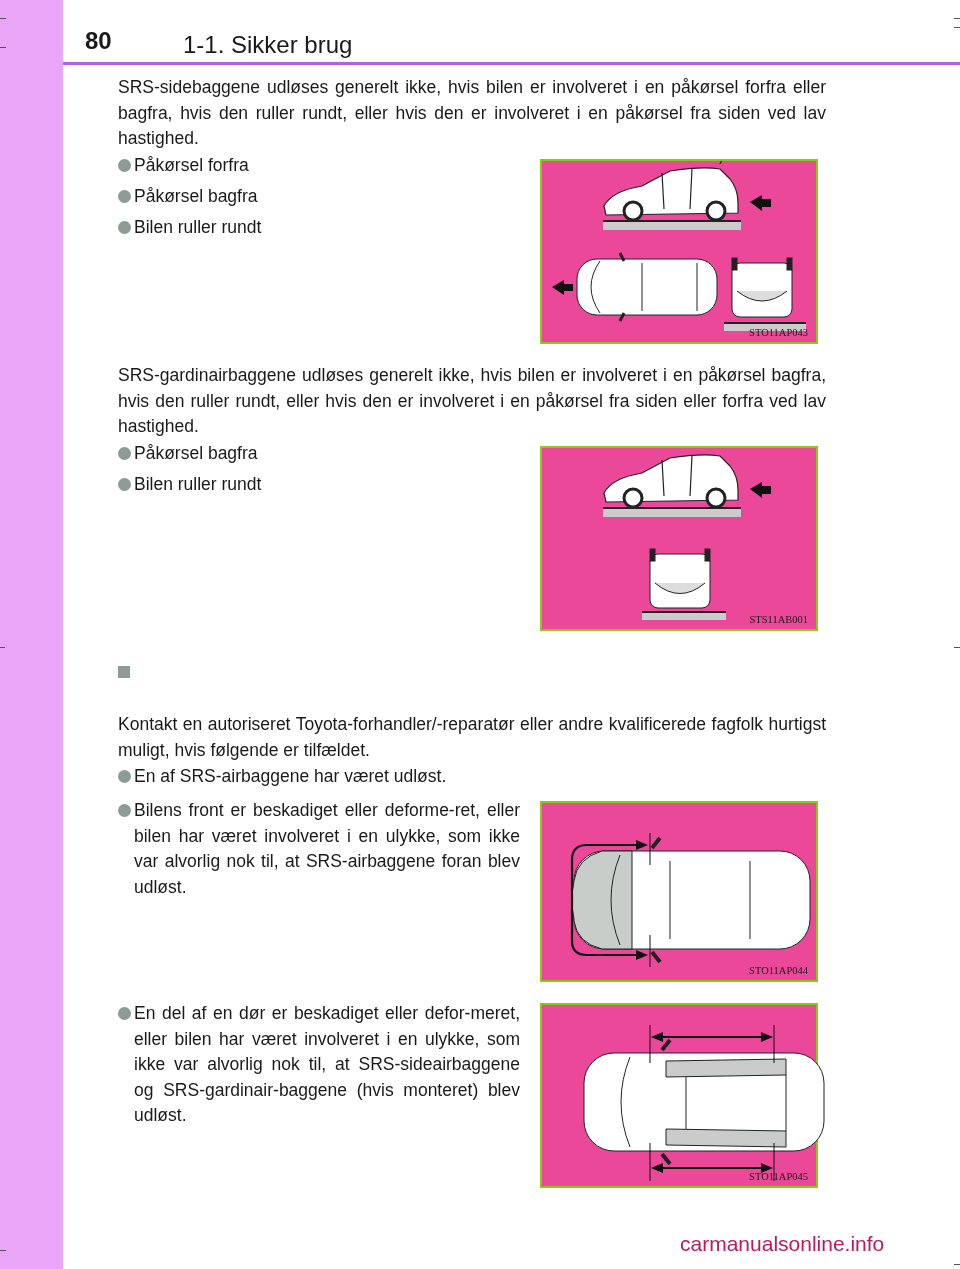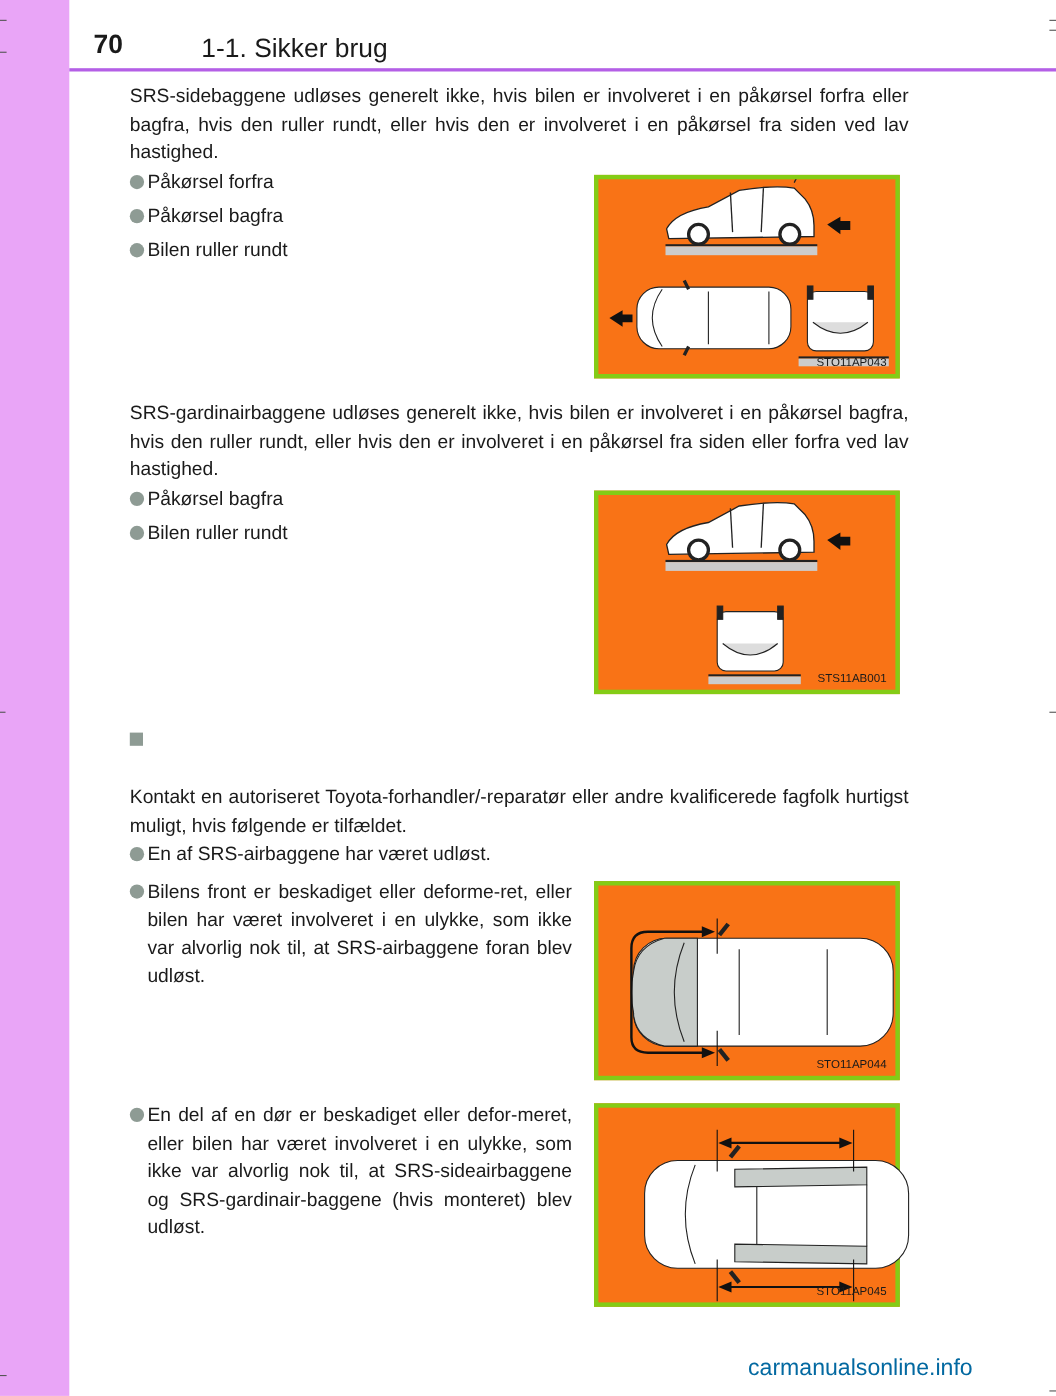--- a/index.html
+++ b/index.html
@@ -7,42 +7,42 @@
          font-family: "Liberation Sans", sans-serif; color: #1a1a1a; }
   .side-strip { position: absolute; left: 0; top: 0; width: 63px; height: 1269px; background: #e9a5f7; }
   .header-line { position: absolute; left: 63px; right: 0; top: 62px; height: 3px; background: #b45fe6; }
   .page-num { position: absolute; left: 85px; top: 27px; font-size: 24px; font-weight: bold; }
   .section-title { position: absolute; left: 183px; top: 31px; font-size: 24px; }
   .crop { position: absolute; background: #555; }
   .para { position: absolute; left: 118px; width: 708px; font-size: 17.5px; line-height: 25.5px; text-align: justify; }
   .bullet { position: absolute; left: 118px; font-size: 17.5px; line-height: 25.5px; display: flex; justify-content: center; }
   .dot { display: inline-block; width: 13px; height: 13px; border-radius: 50%; background: #8e9b94; margin-top: 6px; margin-right: 3px; flex-shrink: 0; }
   .btext { text-align: justify; }
-  .fig { position: absolute; border: 4px solid #84cc16; background: #f97316; }
+  .fig { position: absolute; border: 2px solid #84cc16; background: #ec4899; font-family: Liberation Serif, serif; }
   .fig-id { position: absolute; right: 8px; bottom: 4px; font-size: 10.5px; }
   .heading { position: absolute; left: 118px; width: 708px; font-size: 17.5px; line-height: 25.5px; font-weight: bold; text-align: justify; }
   .sq { display: inline-block; width: 12px; height: 12px; background: #8e9b94; margin-right: 4px; vertical-align: 0px; }
-  .watermark { position: absolute; left: 680px; top: 1232px; font-size: 21px; color: #0369a1; }
+  .watermark { position: absolute; left: 680px; top: 1232px; font-size: 21px; color: #be185d; }
 </style>
 </head>
 <body>
 
 <div class="side-strip"></div>
 <div class="header-line"></div>
 
 <div class="crop" style="left:0;top:18px;width:6px;height:1px;"></div>
 <div class="crop" style="left:0;top:47px;width:6px;height:1px;"></div>
 <div class="crop" style="left:954px;top:18px;width:6px;height:1px;"></div>
 <div class="crop" style="left:954px;top:27px;width:6px;height:1px;"></div>
 <div class="crop" style="left:0;top:647px;width:5px;height:1px;"></div>
 <div class="crop" style="left:954px;top:647px;width:6px;height:1px;"></div>
 <div class="crop" style="left:0;top:1250px;width:6px;height:1px;"></div>
 <div class="crop" style="left:954px;top:1264px;width:6px;height:1px;"></div>
 
-<div class="page-num">70</div>
+<div class="page-num">80</div>
 <div class="section-title">1-1. Sikker brug</div>
 
 <p class="para" style="top:75px;">SRS-sidebaggene udløses generelt ikke, hvis bilen er involveret i en påkørsel forfra eller bagfra, hvis den ruller rundt, eller hvis den er involveret i en påkørsel fra siden ved lav hastighed.</p>
 <div class="bullet" style="top:153px;">
   <span class="dot"></span>
   <span>Påkørsel forfra</span>
 </div>
 <div class="bullet" style="top:184px;">
   <span class="dot"></span>
   <span>Påkørsel bagfra</span>

